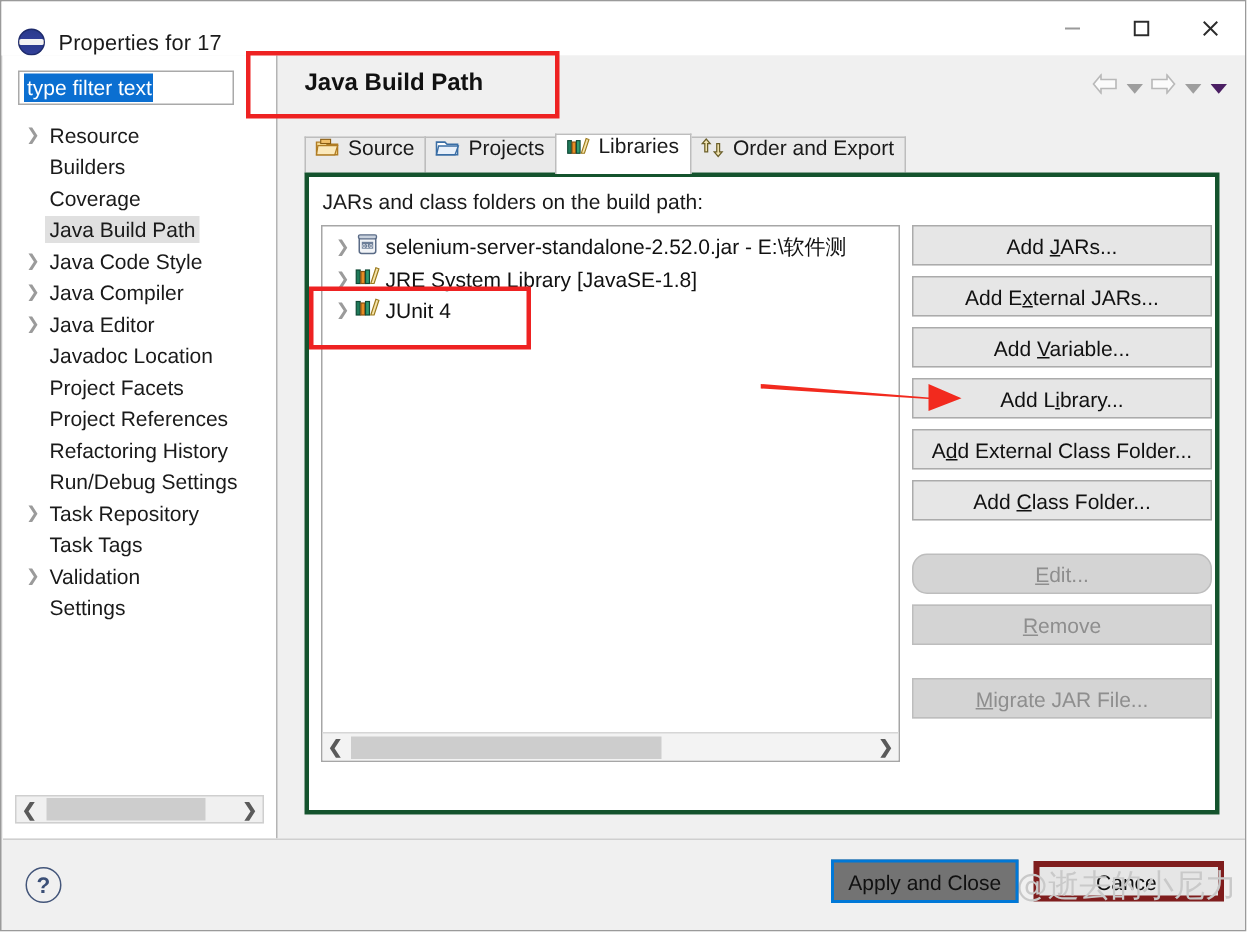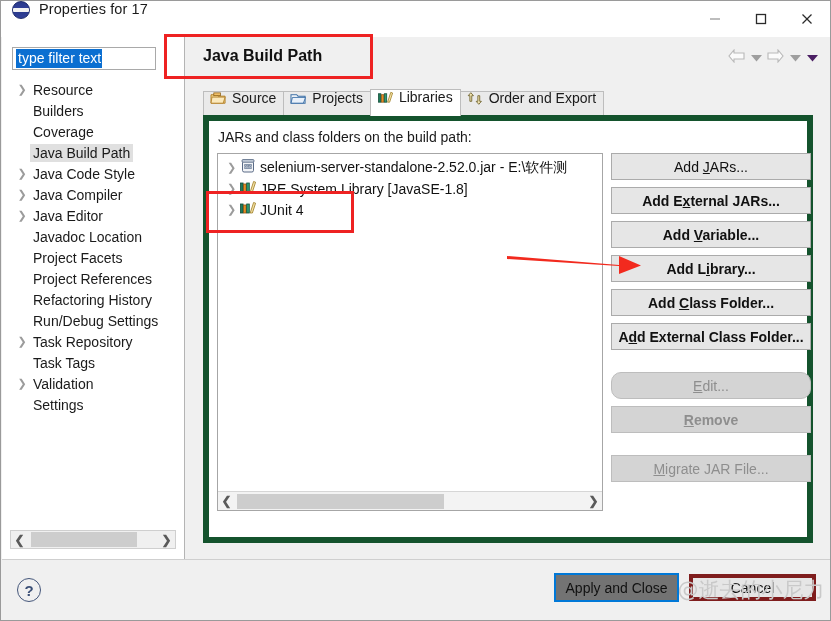--- a/index.html
+++ b/index.html
@@ -15,21 +15,21 @@
     width: 831px; height: 621px;
     background: #f0f0f0;
     border: 1px solid #9a9a9a;
   }
 
   
   #titlebar {
     position: absolute; left: 0; top: 0;
     width: 829px; height: 36px;
     background: #ffffff;
-    display: flex; align-items: flex-start;
+    display: flex; align-items: flex-end;
   }
   #app-icon {
     width: 18px; height: 18px; margin-left: 11px; margin-right: 9px;
     position: relative; flex: 0 0 auto;
   }
   #app-icon .sphere {
     position: absolute; left: 0; top: 0; width: 18px; height: 18px;
     border-radius: 50%;
     background: linear-gradient(180deg,#2a3a8c 0%,#32409a 46%,#e8890c 47%,#f0a31c 58%,#2a3a8c 59%,#32409a 100%);
     border: 1px solid #1d2a6b;
@@ -146,21 +146,21 @@
     background: #ffffff; height: 27px;
     border-color: #bdbdbd; position: relative; z-index: 3;
   }
   .tab .ticon { width: 17px; height: 15px; margin-right: 5px; flex: 0 0 17px; }
 
   
   #tabbody {
     position: absolute; left: 18px; top: 78px;
     width: 610px; height: 428px;
     background: #ffffff;
-    border: 6px solid #14532d;
+    border: 3px solid #14532d;
     padding-left: 16px;
   }
   #list-caption {
     position: absolute; left: 9px; top: 8px;
     font-size: 14px; color: #1a1a1a;
   }
   #jar-list {
     position: absolute; left: 8px; top: 32px;
     width: 386px; height: 358px;
     border: 1px solid #a6a6a6;
@@ -194,21 +194,21 @@
     width: 200px;
     display: flex; flex-direction: column;
   }
   .ebtn {
     height: 27px; width: 200px;
     background: #e6e6e6; border: 1px solid #ababab;
     font-size: 14px; color: #111111;
     display: flex; align-items: center; justify-content: center;
     white-space: nowrap; cursor: default;
   }
-  .ebtn.sp { margin-top: 7px; font-weight: bold; }
+  .ebtn.sp { margin-top: 7px; }
   .ebtn.sp2 { margin-top: 8px; }
   .ebtn.disabled { background: #d4d4d4; border-color: #bdbdbd; color: #8e8e8e; }
   .mn { text-decoration: underline; }
 
   
   #footer {
     position: absolute; left: 1px; top: 558px;
     width: 828px; height: 61px;
     background: #f0f0f0;
     border-top: 1px solid #cfcfcf;
@@ -482,24 +482,24 @@
           <div class="ebtn sp">
             <span>Add E<span class="mn">x</span>ternal JARs...</span>
           </div>
           <div class="ebtn sp">
             <span>Add <span class="mn">V</span>ariable...</span>
           </div>
           <div class="ebtn sp">
             <span>Add L<span class="mn">i</span>brary...</span>
           </div>
           <div class="ebtn sp">
+            <span>A<span class="mn">d</span>d External Class Folder...</span>
+          </div>
+          <div class="ebtn sp">
             <span>Add <span class="mn">C</span>lass Folder...</span>
-          </div>
-          <div class="ebtn sp">
-            <span>A<span class="mn">d</span>d External Class Folder...</span>
           </div>
           <div class="ebtn disabled sp2" style="margin-top: 22px; border-radius: 10px;">
             <span><span class="mn">E</span>dit...</span>
           </div>
           <div class="ebtn disabled sp">
             <span><span class="mn">R</span>emove</span>
           </div>
           <div class="ebtn disabled sp2" style="margin-top: 22px;">
             <span><span class="mn">M</span>igrate JAR File...</span>
           </div>

